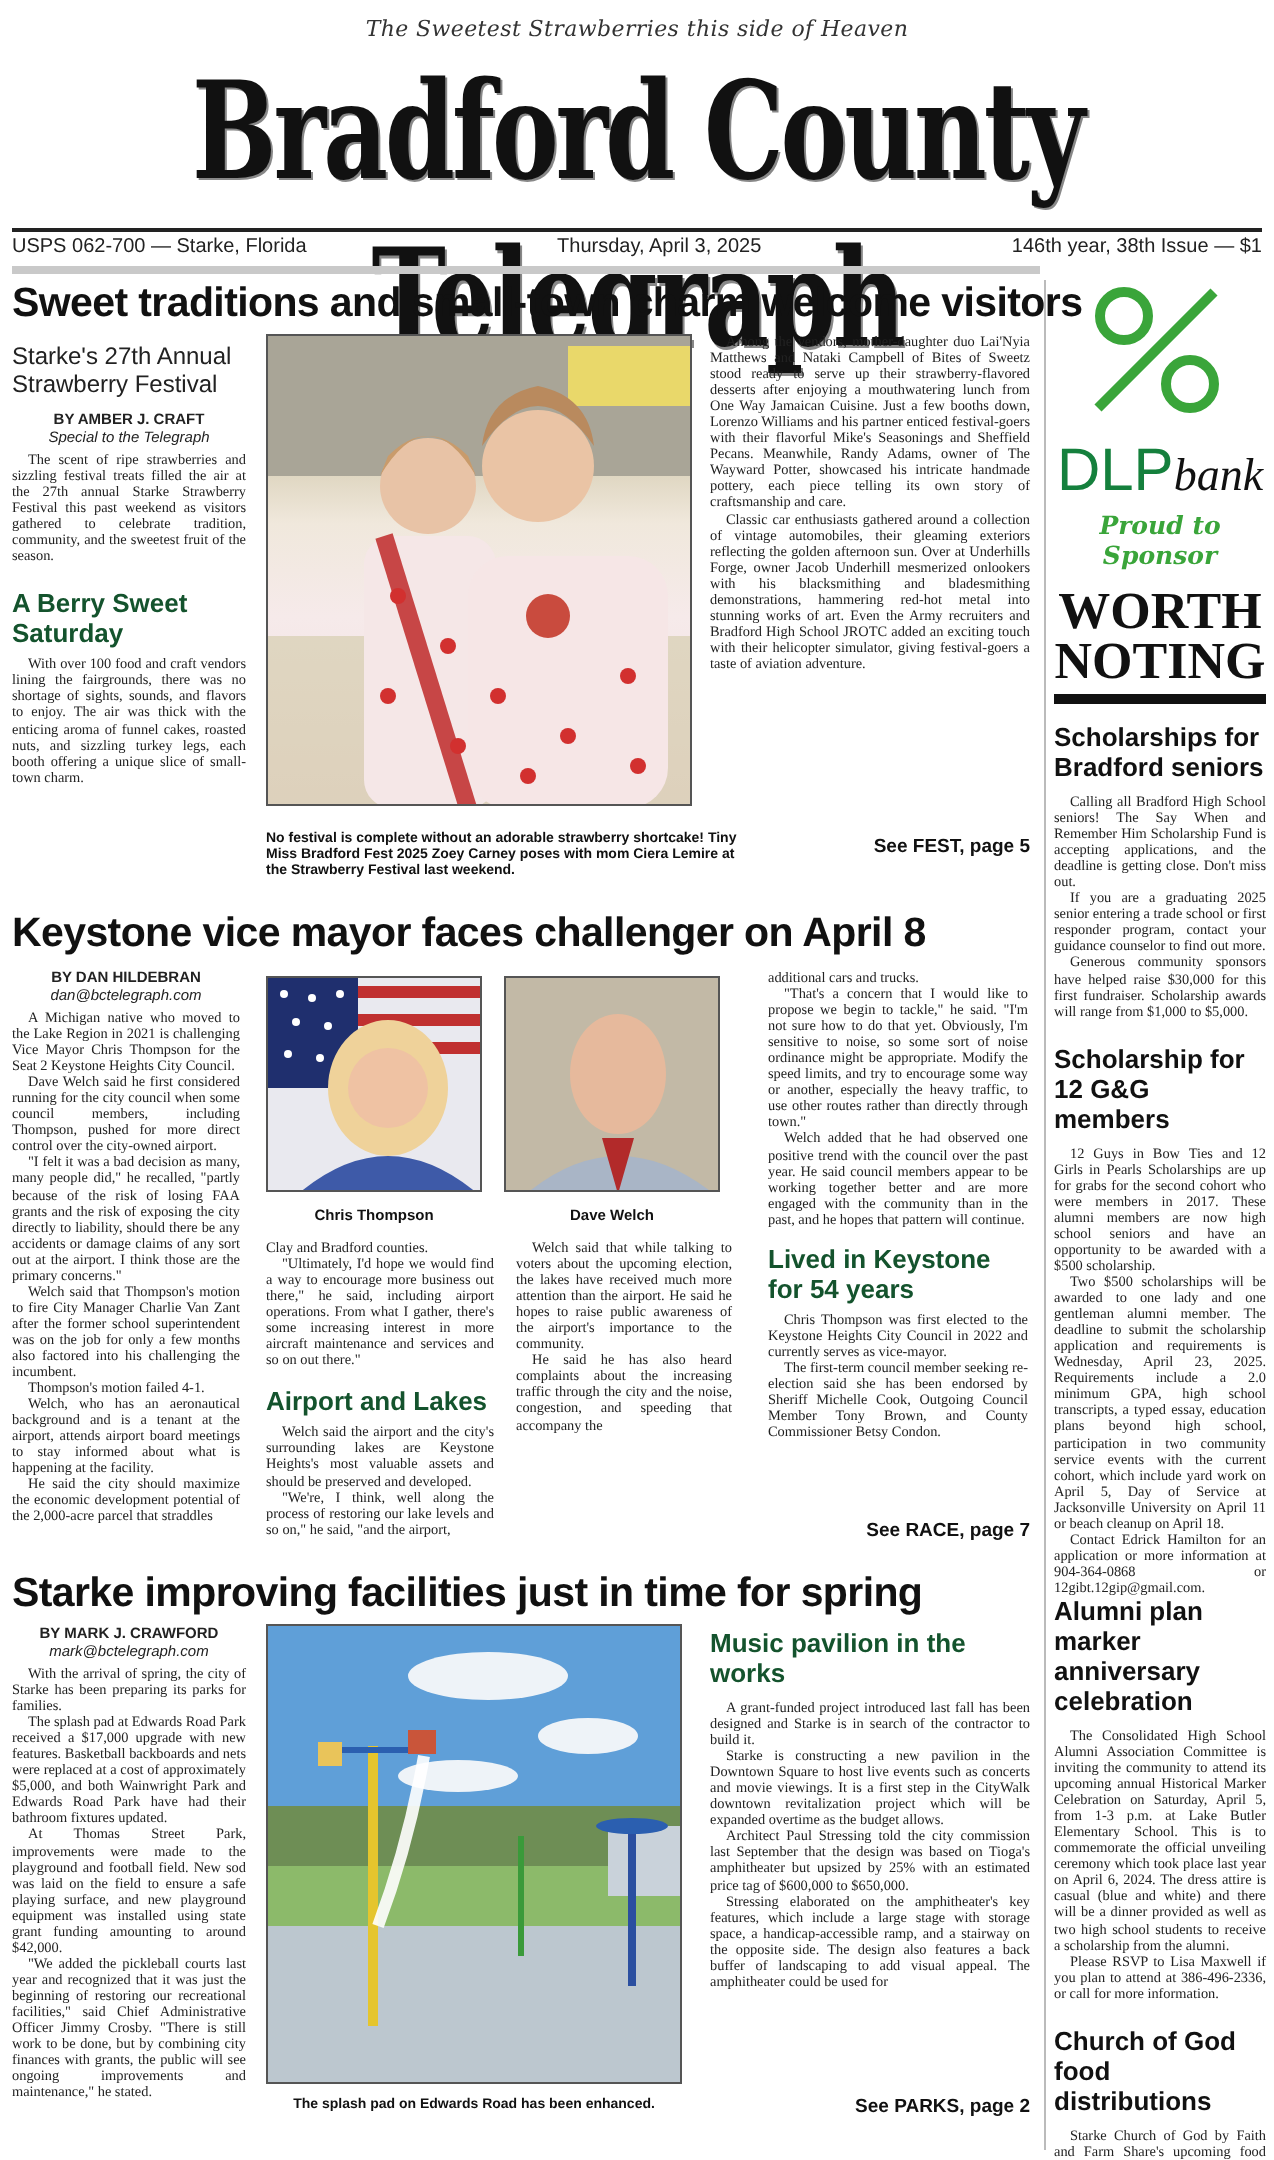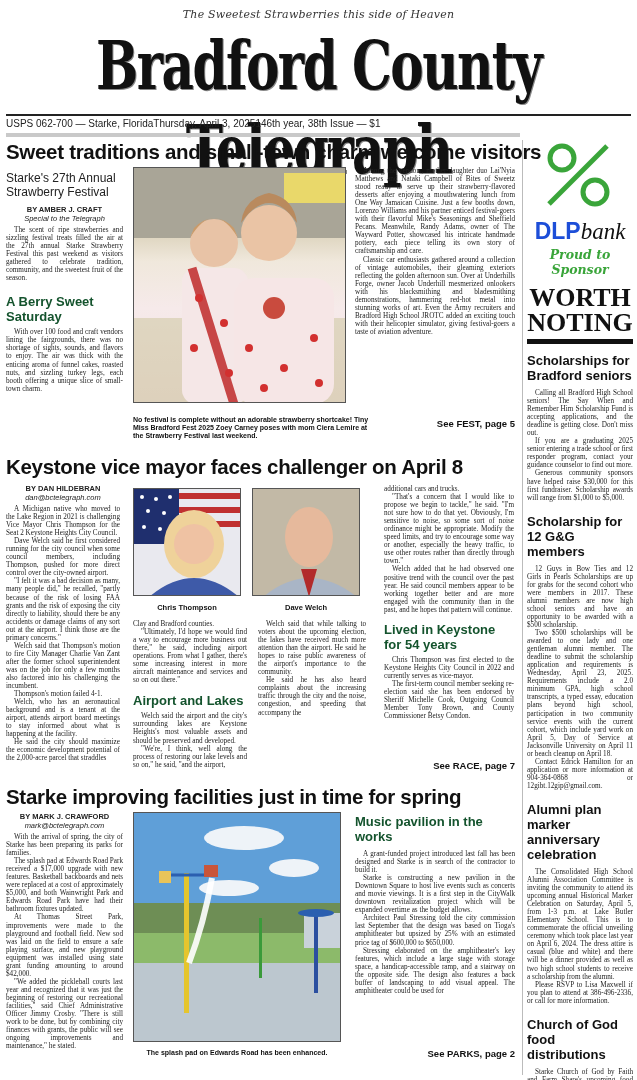--- a/index.html
+++ b/index.html
@@ -1,21 +1,21 @@
 <!DOCTYPE html>
 <html><head>
 <meta charset="utf-8">
 <style>
 *{box-sizing:border-box;margin:0;padding:0}
 body{width:637px;height:1080px;background:#fff;overflow:hidden;position:relative;font-family:"Liberation Serif",serif;color:#222}
 .abs{position:absolute}
 .tagline{left:0;width:637px;top:8px;text-align:center;font-family:"DejaVu Serif",serif;font-style:italic;font-size:11px;color:#333;letter-spacing:.2px}
 .masthead{left:6px;width:625px;top:24px;text-align:center;font-family:"DejaVu Serif",serif;font-weight:bold;font-size:50px;line-height:62px;letter-spacing:-1.5px;color:#111;transform:scaleY(1.35);transform-origin:top;text-shadow:1px 1px 0 #888}
 .rule-top{left:6px;width:625px;top:114px;height:2px;background:#222}
-.infobar{left:6px;width:625px;top:118px;height:14px;display:flex;font-family:"Liberation Sans",sans-serif;font-size:10px;color:#222}
+.infobar{left:6px;width:625px;top:118px;height:14px;display:flex;justify-content:space-between;font-family:"Liberation Sans",sans-serif;font-size:10px;color:#222}
 .rule-bot{left:6px;width:514px;top:133px;height:4px;background:#c9c9c9}
 .h1{font-family:"Liberation Sans",sans-serif;font-weight:bold;color:#111;letter-spacing:-.3px;white-space:nowrap}
 .h2{font-family:"Liberation Sans",sans-serif;font-weight:bold;color:#14532d;font-size:13px;line-height:15px}
 .kicker{font-family:"Liberation Sans",sans-serif;font-size:12px;line-height:14px;color:#222}
 .byline{font-family:"Liberation Sans",sans-serif;font-weight:bold;font-size:7.5px;text-align:center;line-height:9px}
 .byline2{font-family:"Liberation Sans",sans-serif;font-style:italic;font-size:7.5px;text-align:center;line-height:9px;margin-bottom:3px}
 .body{font-size:7.2px;line-height:8.05px;text-align:justify;color:#222}
 .body p{text-indent:8px}
 .caption{font-family:"Liberation Sans",sans-serif;font-weight:bold;font-size:7px;line-height:8.2px;color:#111}
 .jump{font-family:"Liberation Sans",sans-serif;font-weight:bold;font-size:9.5px;text-align:right;color:#111}
@@ -206,21 +206,21 @@
 <div class="abs jump" style="left:380px;top:1048px;width:135px">See PARKS, page 2</div>
 
 <div class="abs vrule" style="left:522px;top:140px;height:935px"></div>
 <div class="abs" style="left:527px;top:140px;width:106px;height:935px">
   <svg width="106" height="72" viewBox="0 0 106 72">
     <circle cx="35" cy="18" r="12" fill="none" stroke="#3aa53a" stroke-width="5"></circle>
     <circle cx="68" cy="52" r="12" fill="none" stroke="#3aa53a" stroke-width="5"></circle>
     <path d="M22 64 L80 6" stroke="#3aa53a" stroke-width="5"></path>
   </svg>
   <div style="display:flex;align-items:baseline;justify-content:center;margin-top:2px">
-    <span style="font-family:'Liberation Sans',sans-serif;font-weight:bold;font-size:23px;color:#1d4ed8">DLP</span>
+    <span style="font-family:'Liberation Sans',sans-serif;font-weight:normal;font-size:30px;color:#15803d">DLP</span>
       <span style="font-family:'Liberation Serif',serif;font-style:italic;font-size:23px;color:#111">bank</span>
   </div>
   <div style="text-align:center;font-family:'DejaVu Serif',serif;font-style:italic;font-weight:bold;font-size:12.5px;color:#3aa53a;margin-top:2px">Proud to Sponsor</div>
   <div style="text-align:center;font-family:'Liberation Serif',serif;font-weight:bold;font-size:26px;line-height:25px;color:#111;margin-top:8px">WORTH</div>
   <div style="text-align:center;font-family:'Liberation Serif',serif;font-weight:bold;font-size:26px;line-height:25px;color:#111;font-variant:small-caps">NOTING</div>
   <div style="height:5px;background:#111;margin:4px 0 9px"></div>
 
   <div class="sidebar-h">Scholarships for Bradford seniors</div>
   <div class="body" style="margin-top:6px">
     <p>Calling all Bradford High School seniors! The Say When and Remember Him Scholarship Fund is accepting applications, and the deadline is getting close. Don't miss out.</p>
@@ -228,21 +228,21 @@
     <p>Generous community sponsors have helped raise $30,000 for this first fundraiser. Scholarship awards will range from $1,000 to $5,000.</p>
   </div>
 
   <div class="sidebar-h" style="margin-top:12px">Scholarship for 12 G&amp;G members</div>
   <div class="body" style="margin-top:6px">
     <p>12 Guys in Bow Ties and 12 Girls in Pearls Scholarships are up for grabs for the second cohort who were members in 2017. These alumni members are now high school seniors and have an opportunity to be awarded with a $500 scholarship.</p>
     <p>Two $500 scholarships will be awarded to one lady and one gentleman alumni member. The deadline to submit the scholarship application and requirements is Wednesday, April 23, 2025. Requirements include a 2.0 minimum GPA, high school transcripts, a typed essay, education plans beyond high school, participation in two community service events with the current cohort, which include yard work on April 5, Day of Service at Jacksonville University on April 11 or beach cleanup on April 18.</p>
     <p>Contact Edrick Hamilton for an application or more information at 904-364-0868 or 12gibt.12gip@gmail.com.</p>
   </div>
 
-  <div class="sidebar-h" style="margin-top:12px">Alumni plan marker anniversary celebration</div>
+  <div class="sidebar-h" style="">Alumni plan marker anniversary celebration</div>
   <div class="body" style="margin-top:6px">
     <p>The Consolidated High School Alumni Association Committee is inviting the community to attend its upcoming annual Historical Marker Celebration on Saturday, April 5, from 1-3 p.m. at Lake Butler Elementary School. This is to commemorate the official unveiling ceremony which took place last year on April 6, 2024. The dress attire is casual (blue and white) and there will be a dinner provided as well as two high school students to receive a scholarship from the alumni.</p>
     <p>Please RSVP to Lisa Maxwell if you plan to attend at 386-496-2336, or call for more information.</p>
   </div>
 
   <div class="sidebar-h" style="margin-top:12px">Church of God food distributions</div>
   <div class="body" style="margin-top:6px">
     <p>Starke Church of God by Faith and Farm Share's upcoming food distributions are Thursday, April 3 and 17, from 10 a.m. to noon. This is a drive-thru distribution. The church is located at 730 Old Lawtey Road in Starke. (Distribution could start early depending on delivery.)</p>
   </div>
 </div>

